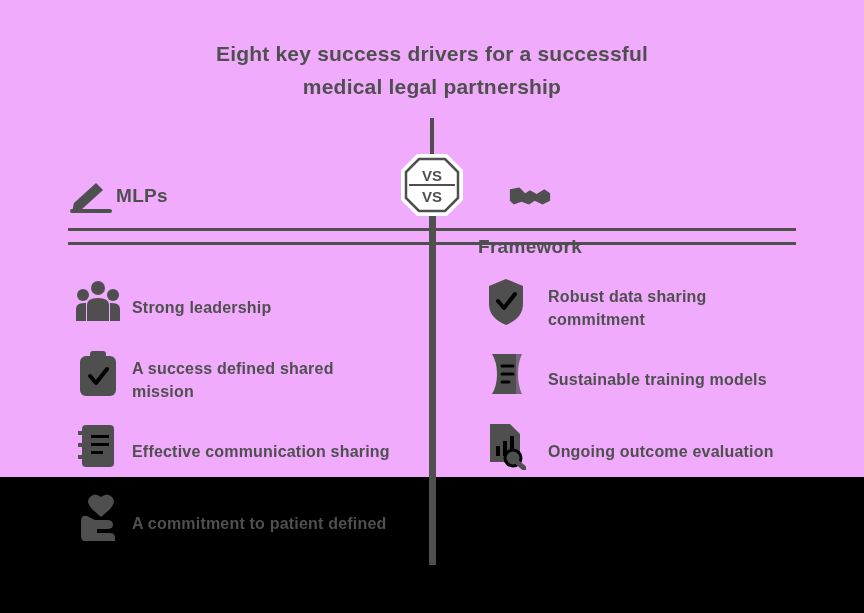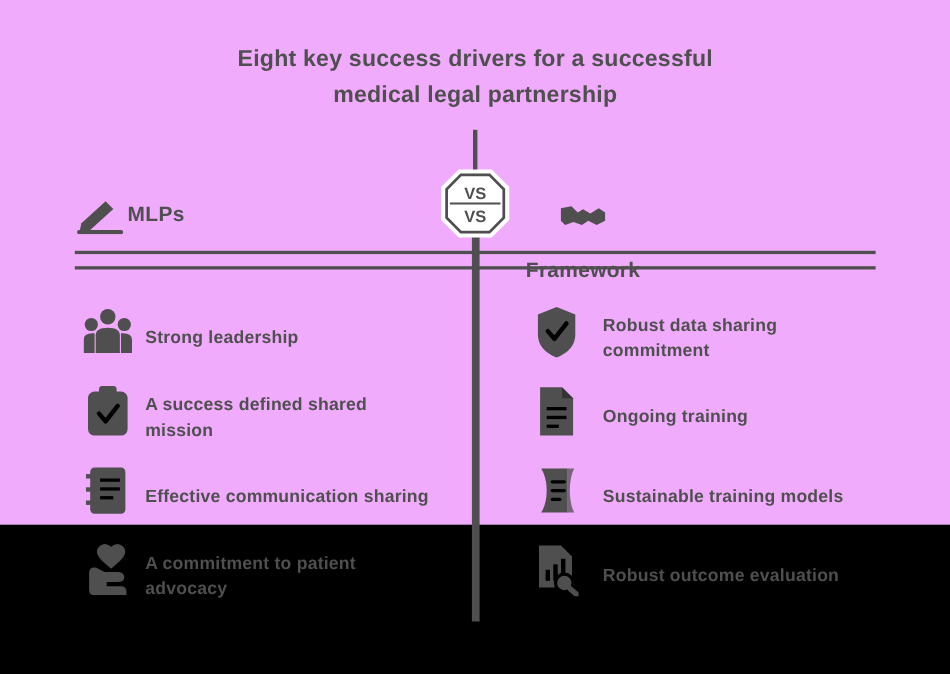--- a/index.html
+++ b/index.html
@@ -232,49 +232,37 @@
       <span class="row-text">Effective communication sharing</span>
     </div>
 
     <div class="row">
       <span class="row-icon">
         <svg width="42" height="50" viewBox="0 0 42 50">
           <path class="fill" d="M24 4 Q30 -1 35 4 Q40 9 32 17 L24 24 L16 17 Q8 9 13 4 Q18 -1 24 4 Z"></path>
           <path class="fill" d="M4 28 Q4 22 10 23 L18 27 L30 27 Q36 27 36 32 Q36 36 30 36 L20 36 L20 40 L33 40 Q38 40 38 45 L38 48 L8 48 Q4 48 4 43 Z"></path>
         </svg>
       </span>
-      <span class="row-text">A commitment to patient advocacy</span>
+      <span class="row-text">A commitment to patient defined</span>
     </div>
 
   </div>
 
   <div class="col col-right">
 
     <div class="row">
       <span class="row-icon">
         <svg width="38" height="48" viewBox="0 0 38 48">
           <path class="fill" d="M19 1 L36 8 L36 26 Q36 40 19 47 Q2 40 2 26 L2 8 Z"></path>
           <path d="M11 23 L17 30 L28 16" stroke="#000000" stroke-width="4" fill="none" stroke-linecap="round" stroke-linejoin="round"></path>
         </svg>
       </span>
       <span class="row-text">Robust data sharing commitment</span>
     </div>
 
-    <div class="row">
-      <span class="row-icon">
-        <svg width="38" height="48" viewBox="0 0 38 48">
-          <path class="fill" d="M4 2 L24 2 L34 12 L34 46 L4 46 Z"></path>
-          <path d="M24 2 L24 12 L34 12" fill="#000000" opacity="0.35"></path>
-          <rect x="10" y="20" width="18" height="3" fill="#000000"></rect>
-          <rect x="10" y="28" width="18" height="3" fill="#000000"></rect>
-          <rect x="10" y="36" width="11" height="3" fill="#000000"></rect>
-        </svg>
-      </span>
-      <span class="row-text">Ongoing training</span>
-    </div>
 
     <div class="row">
       <span class="row-icon">
         <svg width="40" height="48" viewBox="0 0 40 48">
           <path class="fill" d="M6 4 L30 4 L30 44 L6 44 Q11 36 11 24 Q11 12 6 4 Z"></path>
           <path class="fill" d="M30 4 L36 4 Q32 12 32 24 Q32 36 36 44 L30 44 Z" opacity="0.75"></path>
           <path d="M16 16 L27 16 M16 24 L27 24 M16 32 L23 32" stroke="#000000" stroke-width="3" fill="none" stroke-linecap="round"></path>
         </svg>
       </span>
       <span class="row-text">Sustainable training models</span>
@@ -284,18 +272,18 @@
       <span class="row-icon">
         <svg width="40" height="48" viewBox="0 0 40 48">
           <path class="fill" d="M4 2 L24 2 L34 12 L34 40 L4 40 Z"></path>
           <rect x="10" y="24" width="4" height="10" fill="#000000"></rect>
           <rect x="17" y="19" width="4" height="15" fill="#000000"></rect>
           <rect x="24" y="14" width="4" height="20" fill="#000000"></rect>
           <circle cx="27" cy="36" r="8" fill="#4f4f4f" stroke="#000000" stroke-width="3"></circle>
           <line x1="32" y1="41" x2="39" y2="47" stroke="#4f4f4f" stroke-width="5" stroke-linecap="round"></line>
         </svg>
       </span>
-      <span class="row-text">Robust outcome evaluation</span>
+      <span class="row-text">Ongoing outcome evaluation</span>
     </div>
 
   </div>
 
 </div>
 
 </body></html>

